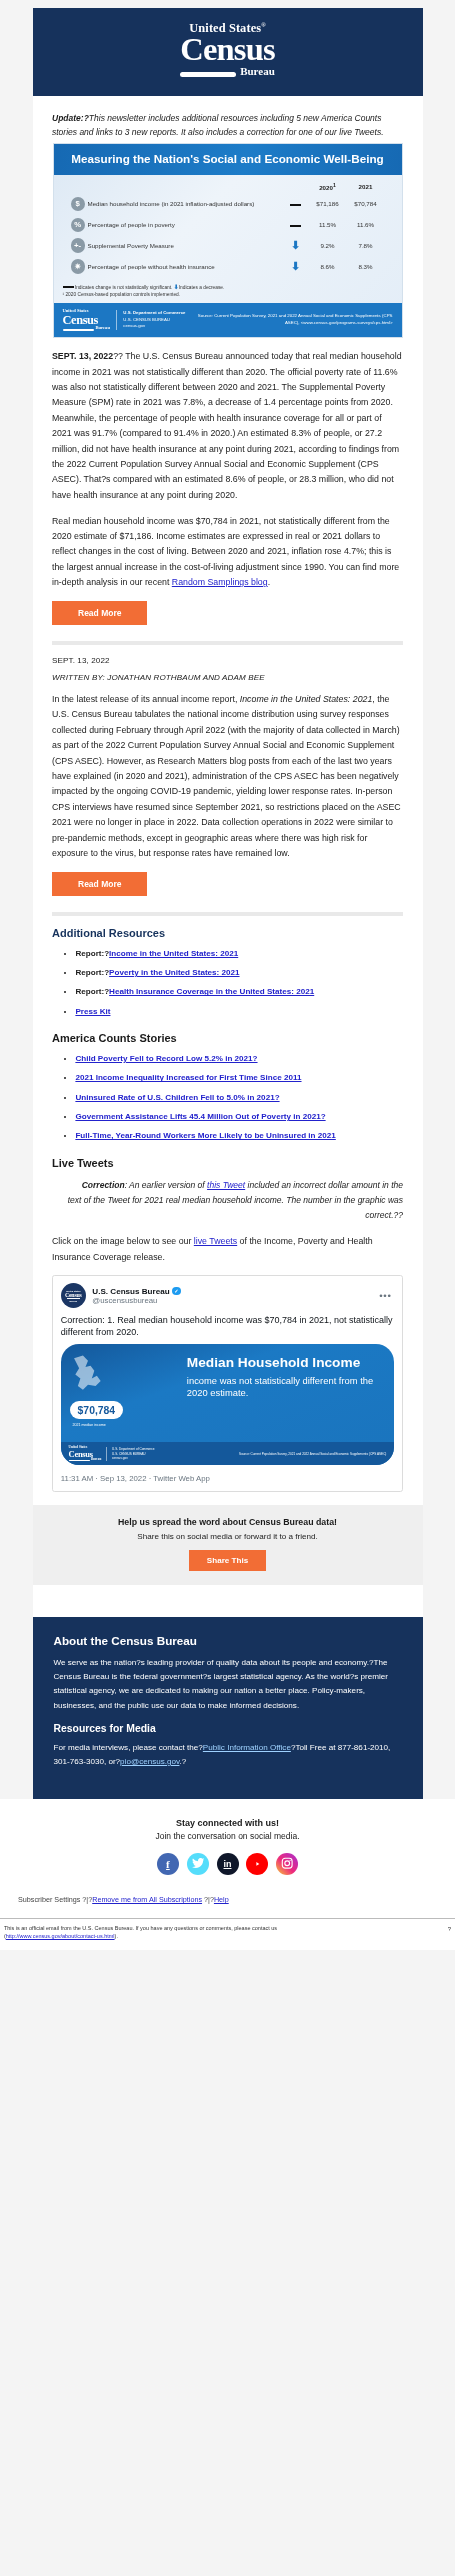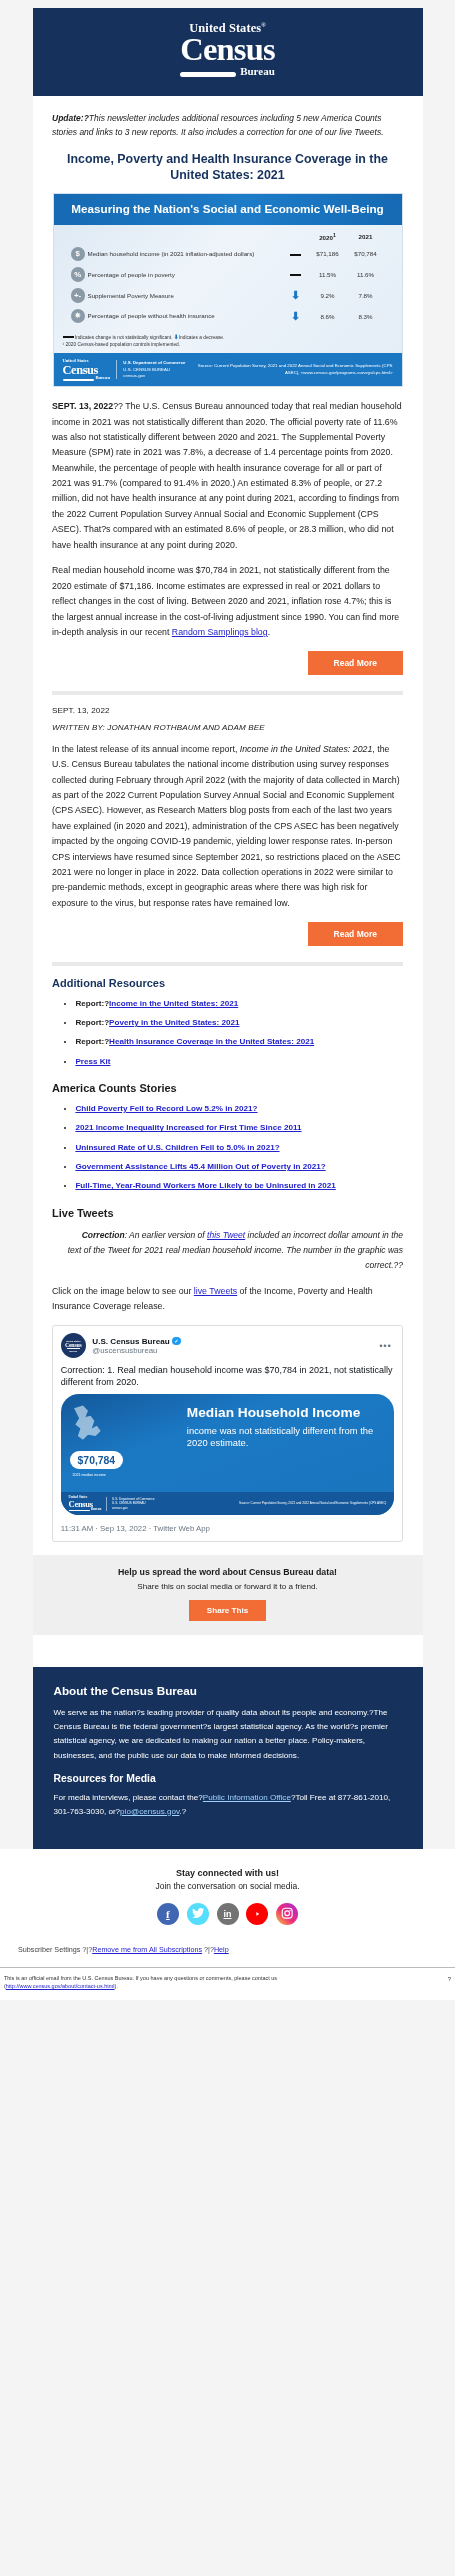--- a/index.html
+++ b/index.html
@@ -67,21 +67,21 @@
   .foot-dept { color:#fff; font-size:4.3px; line-height:1.5; border-left:0.7px solid rgba(255,255,255,.55);
      padding-left:5.9px; flex:0 0 auto; }
   .foot-dept .d1 { font-weight:bold; }
   .foot-src { color:#fff; font-size:4.4px; line-height:1.55; text-align:right; flex:1; }
 
   p.body { font-size:8.8px; line-height:1.75; color:#1b1b1b; margin:0 0 10.4px; }
   p.body b { font-weight:bold; }
   p.body i { font-style:italic; }
   a.link { color:#2222cc; text-decoration:underline; }
 
-  .btn-row { text-align:right; margin:6.5px 0 15.6px; }
+  .btn-row { text-align:left; margin:6.5px 0 15.6px; }
   .btn { display:inline-block; background:#f26d35; color:#fff; font-weight:bold;
      font-size:8.5px; padding:7.2px 26px; text-decoration:none; }
 
   .divider { height:4.6px; background:#e9e9e9; margin:0 0 10.4px; }
 
   .byline-date { font-size:8.1px; color:#1b1b1b; margin:0 0 7.8px; letter-spacing:0.1px; }
   .byline-author { font-size:8.1px; color:#1b1b1b; font-style:italic; margin:0 0 10.4px; letter-spacing:0.1px; }
 
   h2.sec { font-size:11px; color:#16325c; font-weight:bold; margin:2.6px 0 9px; }
   h2.sec.dark { color:#1b1b1b; }
@@ -144,21 +144,21 @@
 
   
   .social { text-align:center; padding:19.5px 13px 5.2px; background:#fff; }
   .social h3 { font-size:9px; font-weight:bold; margin:0 0 2.6px; color:#1b1b1b; }
   .social p { font-size:8.5px; margin:0 0 11.7px; color:#1b1b1b; }
   .icons { display:flex; justify-content:center; gap:7.8px; }
   .ico { width:22px; height:22px; border-radius:50%; display:flex; align-items:center;
      justify-content:center; color:#fff; font-weight:bold; font-size:11px; }
   .ico.fb { background:#4267b2; font-family:"Liberation Serif",serif; }
   .ico.tw { background:#55ddfb; }
-  .ico.li { background:#737373; font-size:9px; }
+  .ico.li { background:#0f172a; font-size:9px; }
   .ico.yt { background:#ff0000; font-size:7.8px; }
   .ico.ig { background:#d6249f; background-image:linear-gradient(45deg,#f9ce34 0%,#ee2a7b 45%,#a72ed0 100%); }
 
   .subs { padding:14.3px 18px 10.4px; background:#fff; font-size:7.2px; color:#444; line-height:1.8; }
   .subs a { color:#2222cc; text-decoration:underline; }
 
   .legal { border-top:0.7px solid #bbb; padding:5.2px 3.9px 9px; font-size:5.5px; color:#333;
      line-height:1.6; background:#fff; position:relative; }
   .legal a { color:#2222cc; text-decoration:underline; }
   .legal-q { position:absolute; right:3.9px; top:6.5px; font-size:5.9px; color:#333; }
@@ -178,21 +178,20 @@
         <div class="l3">Bureau</div>
       </div>
     </div>
   </div>
 
   <div class="pad">
     <p class="update">
       <b>Update:?</b><span>This newsletter includes additional resources including 5 new America Counts stories and links to 3 new reports. It also includes a correction for one of our live Tweets.</span>
     </p>
 
-    <h1 class="story-title">Income, Poverty and Health Insurance Coverage in the United States: 2021</h1>
   </div>
 
   <div class="info-card">
     <div class="info-head">Measuring the Nation's Social and Economic Well-Being</div>
     <div class="info-body">
       <table class="info-table">
         <tbody>
               <tr>
           <th class="sp"></th>
                 <th class="sp"></th>

